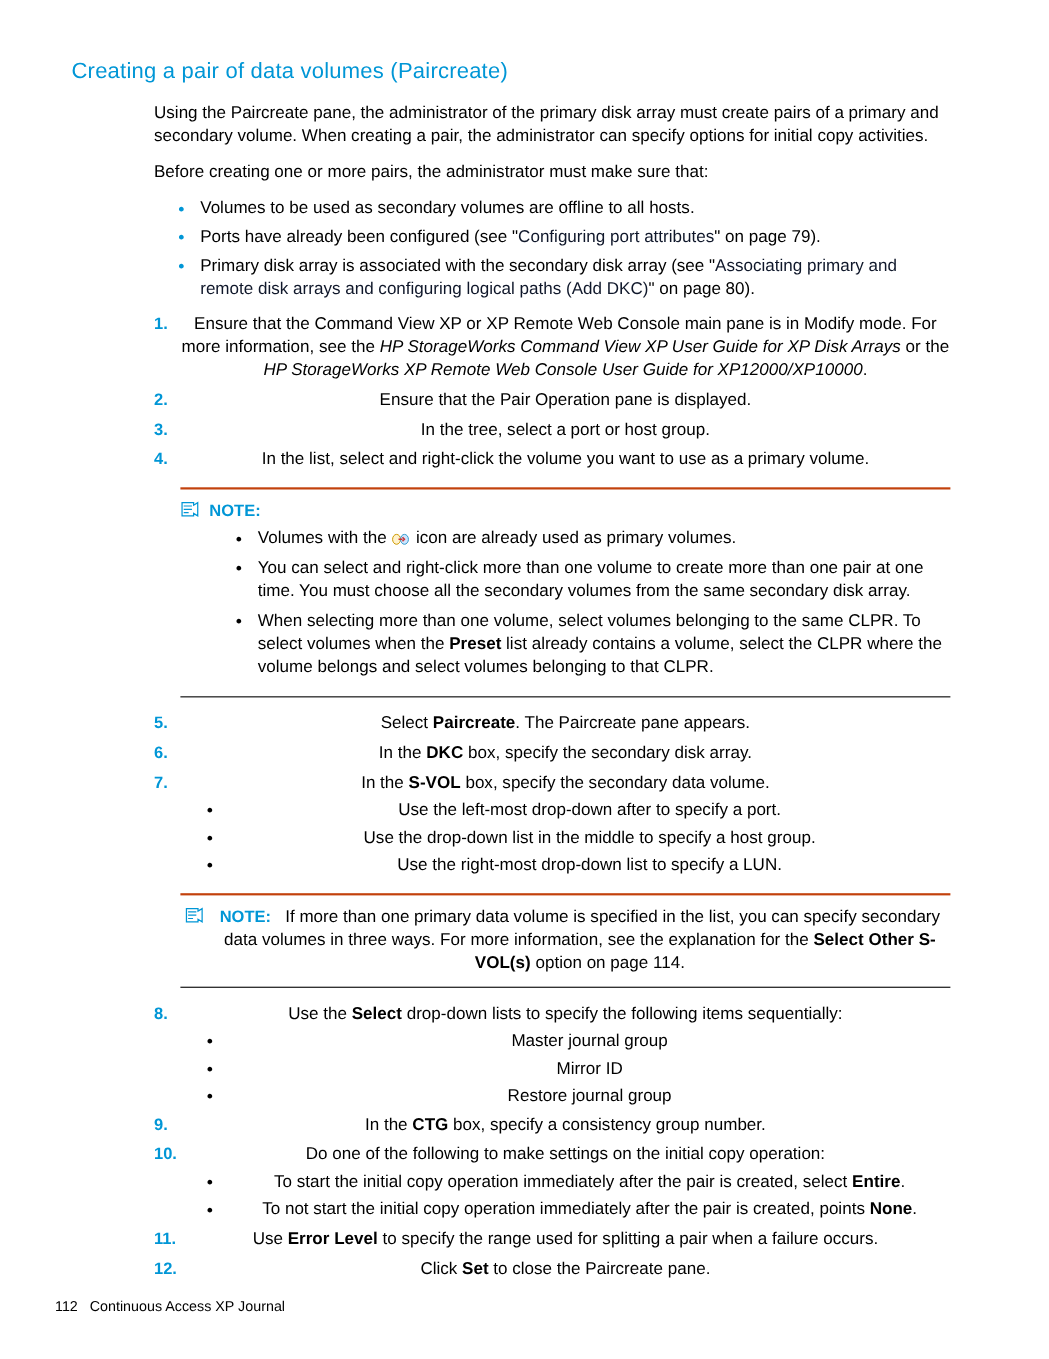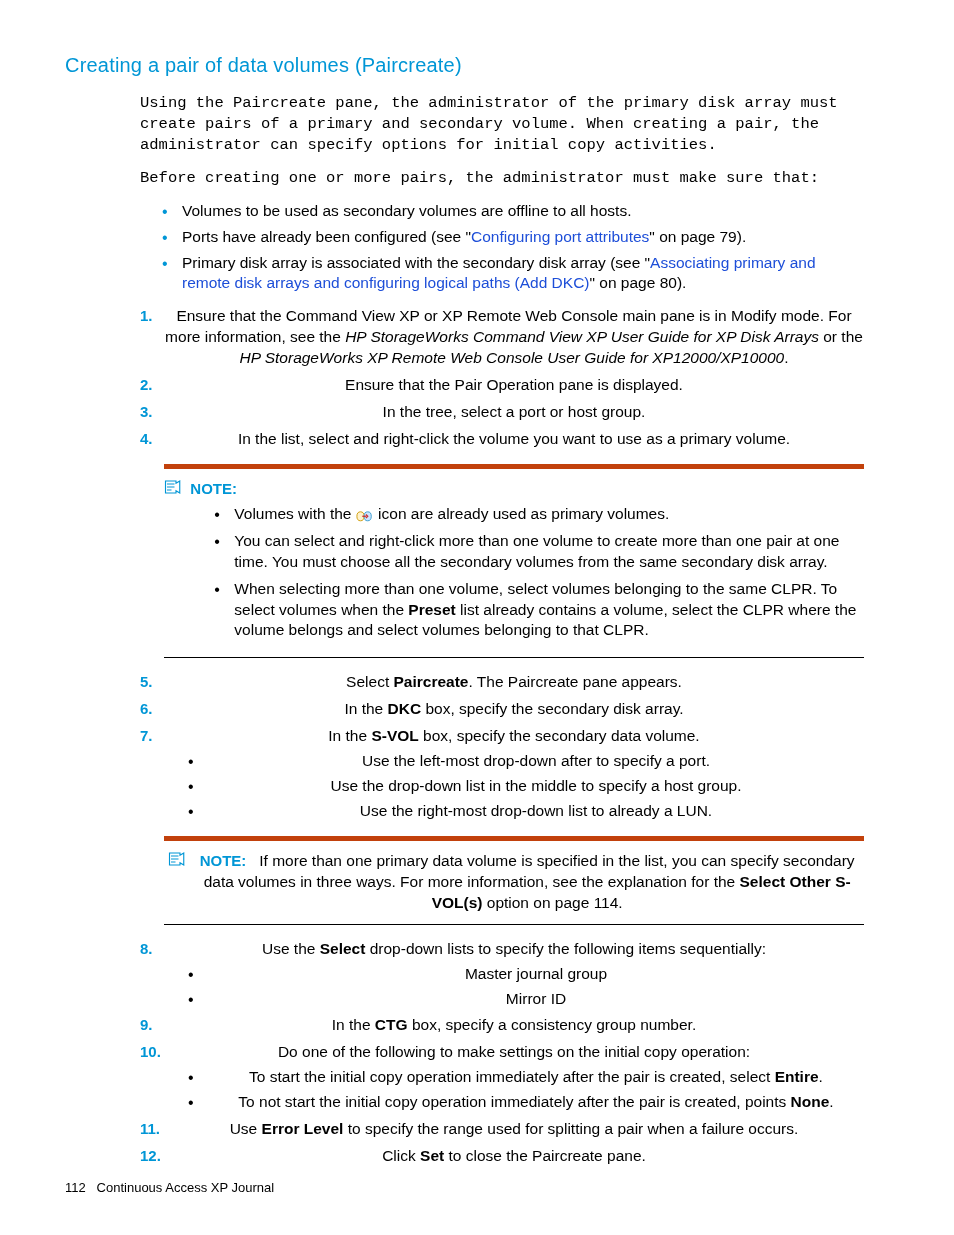--- a/index.html
+++ b/index.html
@@ -18,21 +18,21 @@
     padding: 52px 90px 0 65px;
   }
   h1.title {
     font-weight: 300;
     font-size: 20px;
     color: #0096d6;
     margin: 0 0 14px 0;
     letter-spacing: 0.2px;
   }
   .body-indent { margin-left: 75px; }
-  p { margin: 0 0 12px 0; font-family: Liberation Mono, monospace; }
+  p { margin: 0 0 12px 0; }
   ul.bul {
     list-style: none;
     margin: 0 0 12px 0;
     padding: 0 0 0 22px;
   }
   ul.bul > li {
     position: relative;
     padding-left: 20px;
     margin-bottom: 5px;
   }
@@ -59,24 +59,24 @@
   }
   ol.num > li::before {
     content: counter(step) ".";
     position: absolute;
     left: 0;
     top: 0;
     color: #0096d6;
     font-weight: bold;
     font-size: 15px;
   }
-  a.link { color: #1d4ed8; text-decoration: none; }
+  a.link { color: #0f172a; text-decoration: none; }
   .note-box {
     margin: 14px 0 14px 24px;
-    border-top: 5px solid #c2410c;
+    border-top: 2px solid #c2410c;
     border-bottom: 1px solid #000;
     padding: 10px 0 10px 0;
   }
   .note-head {
     color: #0096d6;
     font-weight: bold;
     font-size: 15px;
   }
   .note-icon {
     display: inline-block;
@@ -119,21 +119,21 @@
     position: absolute;
     left: 0;
     top: 0;
     color: #000;
     font-size: 16px;
   }
   .bold { font-weight: bold; }
   .footer {
     position: absolute;
     bottom: 38px;
-    left: 65px;
+    left: 50px;
     font-size: 13px;
     color: #000;
   }
   .svol-icon {
     display: inline-block;
     width: 18px; height: 14px;
     vertical-align: middle;
   }
   em.guide { font-style: italic; }
 </style>
@@ -197,40 +197,41 @@
         <span>Select </span><span class="bold">Paircreate</span><span>. The Paircreate pane appears.</span>
       </li>
       <li>
         <span>In the </span><span class="bold">DKC</span><span> box, specify the secondary disk array.</span>
       </li>
       <li>
         <span>In the </span><span class="bold">S-VOL</span><span> box, specify the secondary data volume.</span>
         <ul class="sub-bul">
           <li>Use the left-most drop-down after to specify a port.</li>
           <li>Use the drop-down list in the middle to specify a host group.</li>
-          <li>Use the right-most drop-down list to already a LUN.</li>
+          <li>Use the right-most drop-down list to specify a LUN.</li>
         </ul>
 
         
         <div class="note-box" style="margin-left:0;">
           <span class="note-icon">
             <svg viewBox="0 0 24 20">
                 <path d="M2 2 h14 v3 l5 -3 v16 l-5 -3 v3 h-14 z M4 6 h10 M4 10 h10 M4 14 h6" fill="none" stroke="#0096d6" stroke-width="1.5"></path>
               </svg>
           </span>
           <div class="note-content">
             <span class="note-head">NOTE:</span>&nbsp;&nbsp;&nbsp;<span>If more than one primary data volume is specified in the list, you can specify secondary data volumes in three ways. For more information, see the explanation for the </span><span class="bold">Select Other S-VOL(s)</span><span> option on page 114.</span>
           </div>
         </div>
       </li>
       <li>
         <span>Use the </span><span class="bold">Select</span><span> drop-down lists to specify the following items sequentially:</span>
         <ul class="sub-bul">
           <li>Master journal group</li>
           <li>Mirror ID</li>
+          <li>Restore journal group</li>
         </ul>
       </li>
       <li>
         <span>In the </span><span class="bold">CTG</span><span> box, specify a consistency group number.</span>
       </li>
       <li>
         <span>Do one of the following to make settings on the initial copy operation:</span>
         <ul class="sub-bul">
           <li>
             <span>To start the initial copy operation immediately after the pair is created, select </span><span class="bold">Entire</span><span>.</span>

